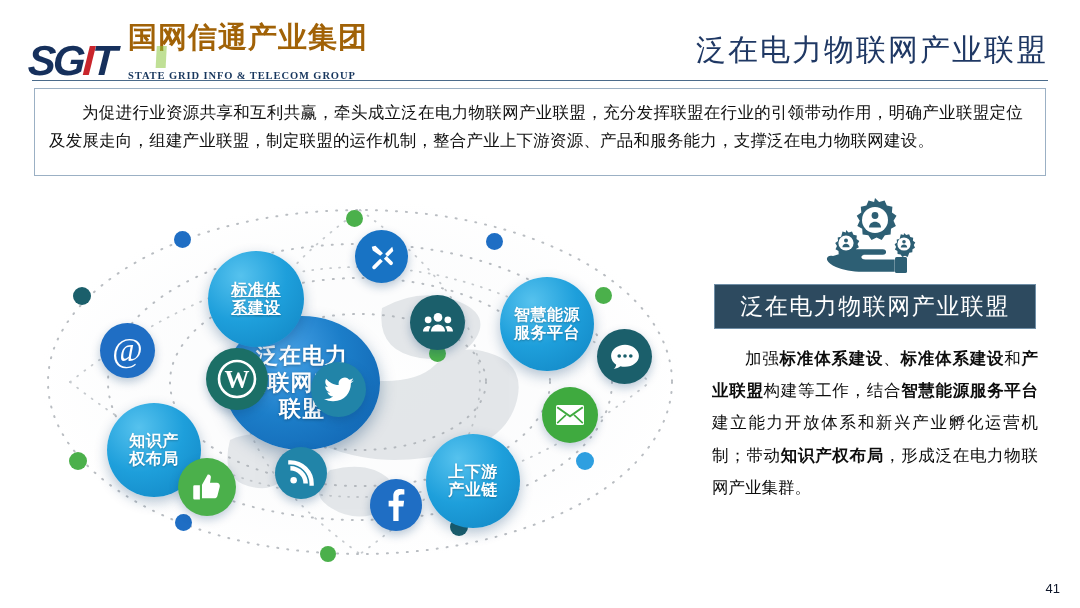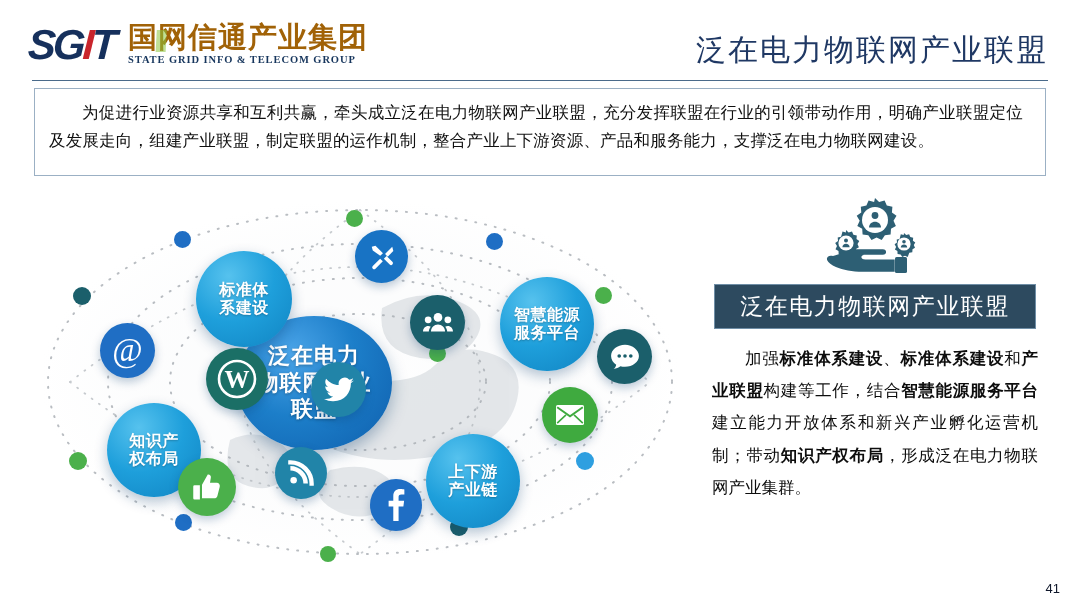--- a/index.html
+++ b/index.html
@@ -60,21 +60,21 @@
     color: #a16207;
     letter-spacing: 1px;
     line-height: 1.05;
   }
   #logo-en {
     font-family: "Liberation Serif", serif;
     font-weight: bold;
     font-size: 10.5px;
     color: #17365d;
     letter-spacing: .9px;
-    margin-top: 2px;
+    margin-top: 18px;
   }
   #header-title {
     position: absolute;
     right: 32px;
     top: 30px;
     font-family: "DejaVu Sans", sans-serif;
     font-size: 30px;
     font-weight: 500;
     color: #1f3864;
     letter-spacing: 2px;
@@ -265,33 +265,33 @@
     <div class="node" style="left:456px;top:43px;width:17px;height:17px;background:#1f6ec4;"></div>
     <div class="node" style="left:399px;top:155px;width:17px;height:17px;background:#4bb04b;"></div>
     <div class="node" style="left:320px;top:166px;width:17px;height:17px;background:#4bb04b;"></div>
     <div class="node" style="left:39px;top:262px;width:18px;height:18px;background:#4bb04b;"></div>
     <div class="node" style="left:145px;top:324px;width:17px;height:17px;background:#1f6ec4;"></div>
     <div class="node" style="left:290px;top:356px;width:16px;height:16px;background:#4bb04b;"></div>
     <div class="node" style="left:420px;top:328px;width:18px;height:18px;background:#1b5f6b;"></div>
     <div class="node" style="left:546px;top:262px;width:18px;height:18px;background:#2e9fe0;"></div>
     <div class="node" style="left:289px;top:187px;width:12px;height:12px;background:#4bb04b;"></div>
 
-    <div id="center-node" style="left:206px;top:126px;width:156px;height:134px;
+    <div id="center-node" style="left:194px;top:126px;width:156px;height:134px;
                 background:radial-gradient(circle at 36% 28%, #4aa4e8 0%, #1c7ec9 45%, #0f5fad 100%);
                 box-shadow:0 6px 16px rgba(10,60,110,.35);">
       <div>
         <div>泛在电力</div>
         <div>物联网产业</div>
         <div>联盟</div>
       </div>
     </div>
 
-    <div class="node label-node" style="left:166px;top:61px;width:96px;height:96px;
+    <div class="node label-node" style="left:178px;top:61px;width:96px;height:96px;
                 background:radial-gradient(circle at 34% 26%, #56c2ee 0%, #1e9fdb 48%, #1184c2 100%);
-                box-shadow:0 5px 13px rgba(10,60,110,.3);">
+                box-shadow:0 5px 13px rgba(10,60,110,.3);text-decoration:underline;">
       <div>
         <div>标准体</div>
         <div>系建设</div>
       </div>
     </div>
 
     <div class="node label-node" style="left:470px;top:87px;width:94px;height:94px;
                 background:radial-gradient(circle at 34% 26%, #56c2ee 0%, #1e9fdb 48%, #1184c2 100%);
                 box-shadow:0 5px 13px rgba(10,60,110,.3);text-align:right;">
       <div>

